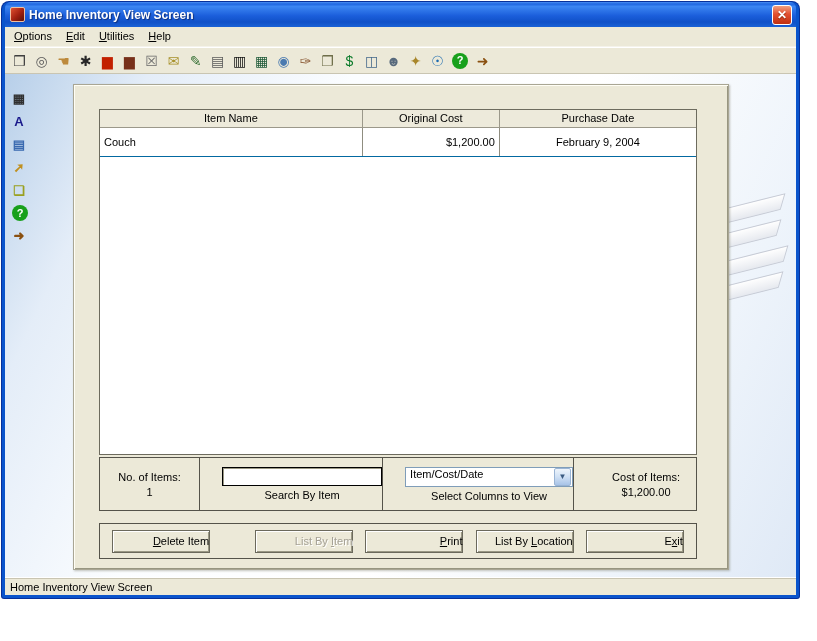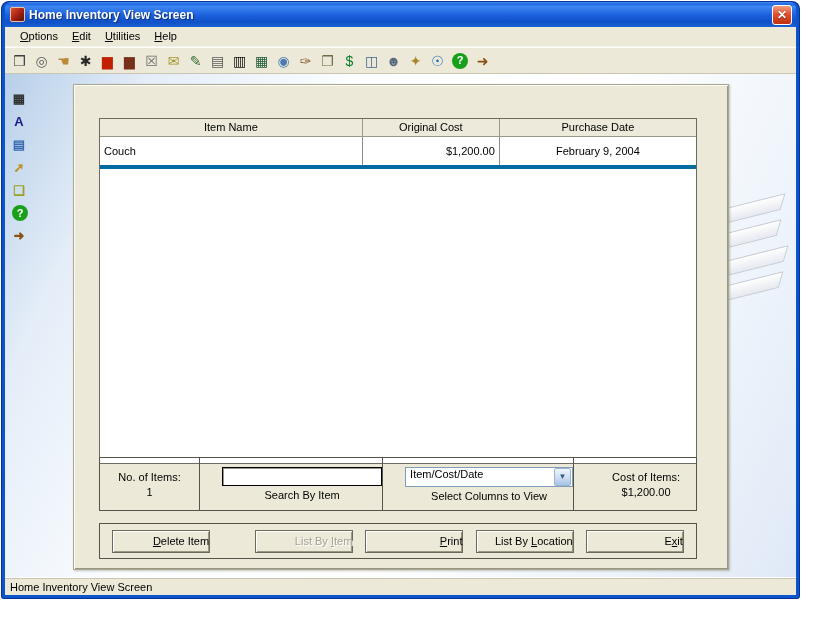--- a/index.html
+++ b/index.html
@@ -3,37 +3,37 @@
 <meta charset="utf-8">
 <style>
   *{margin:0;padding:0;box-sizing:border-box;}
   html,body{width:817px;height:641px;background:#ffffff;font-family:"Liberation Sans",sans-serif;overflow:hidden;}
   .window{position:absolute;left:2px;top:2px;width:797px;height:596px;background:#0a54cc;border-radius:7px 7px 2px 2px;padding:0 3px 3px;display:flex;flex-direction:column;box-shadow:0 0 0 1px #07309a;}
   .titlebar{flex:none;height:25px;display:flex;align-items:center;gap:4px;padding:0 4px 0 5px;background:linear-gradient(180deg,#4a90f4 0%,#1f66e0 8%,#3c86f2 18%,#1b5edb 55%,#1051c8 80%,#1a62d6 100%);border-radius:6px 6px 0 0;}
   .app-icon{width:15px;height:15px;flex:none;background:linear-gradient(135deg,#e05030 0%,#a02010 55%,#5a1008 100%);border:1px solid #f0c0a0;border-radius:2px;}
   .title-text{flex:1;color:#fff;font-size:12px;font-weight:bold;text-shadow:1px 1px 1px #10307a;white-space:nowrap;}
   .close-btn{width:20px;height:20px;flex:none;display:flex;align-items:center;justify-content:center;color:#fff;font-size:12px;font-weight:bold;background:linear-gradient(180deg,#f0a080 0%,#e25030 45%,#c03010 100%);border:1px solid #fff;border-radius:3px;text-shadow:0 1px 1px #802000;cursor:default;}
   .app-body{flex:1;display:flex;flex-direction:column;background:#ECE9D8;overflow:hidden;min-height:0;}
-  .menubar{flex:none;height:20px;display:flex;align-items:center;padding-left:8px;font-size:11px;border-bottom:1px solid #f5f3ea;}
+  .menubar{flex:none;height:20px;display:flex;align-items:center;padding-left:2px;font-size:11px;border-bottom:1px solid #f5f3ea;}
   .menu-item{padding:2px 7px 3px;}
   .accel{text-decoration:underline;}
   .toolbar{flex:none;height:27px;display:flex;align-items:center;gap:3px;padding-left:5px;border-top:1px solid #ffffff;border-bottom:1px solid #c9c5b2;}
   .tb-icon{width:19px;height:19px;display:flex;align-items:center;justify-content:center;font-size:14px;line-height:1;}
   .tb-icon.circle,.sb-icon.circle{border-radius:50%;width:16px;height:16px;font-size:11px;font-weight:bold;margin:0 2px;}
   .client{flex:1;position:relative;min-height:0;background:linear-gradient(115deg,#b7cfe9 0%,#e4edf8 14%,#fbfdff 34%,#ffffff 58%,#eef4fb 82%,#dfe9f6 100%);}
   .side-icons{position:absolute;left:5px;top:16px;display:flex;flex-direction:column;gap:6px;}
   .sb-icon{width:18px;height:17px;display:flex;align-items:center;justify-content:center;font-size:13px;font-weight:bold;}
   .papers{position:absolute;right:4px;top:128px;width:80px;height:160px;}
   .paper{position:absolute;width:66px;height:15px;background:linear-gradient(180deg,#fefefe,#e6e9ef);border:1px solid #c6cad4;transform:rotate(-14deg) skewX(-30deg);}
   .main-panel{position:absolute;left:68px;top:10px;width:656px;height:486px;background:#ECE9D8;border:1px solid #a9a694;box-shadow:inset 1px 1px 0 #fffef5, inset -1px -1px 0 #989681, 1px 1px 2px rgba(90,90,70,.35);}
-  .table-box{position:absolute;left:25px;top:33px;width:598px;height:346px;background:#ffffff;border:1px solid #6d6b5e;overflow:hidden;}
+  .table-box{position:absolute;left:25px;top:24px;width:598px;height:346px;background:#ffffff;border:1px solid #6d6b5e;overflow:hidden;}
   table{width:100%;border-collapse:collapse;font-size:11px;table-layout:fixed;}
   th{background:#edeadb;border:1px solid #9b988a;border-top:none;font-weight:normal;height:17px;}
   th:first-child{border-left:none;} th:last-child{border-right:none;}
-  td{height:16px;border-bottom:4px solid #0369a1;border-right:1px solid #8f8d80;padding:8px 4px;}
+  td{height:16px;border-bottom:1px solid #0369a1;border-right:1px solid #8f8d80;padding:8px 4px;}
   td:last-child{border-right:none;}
   .col-item{width:44%;} .col-cost{width:23%;} .col-date{width:33%;}
   td.cell-item{text-align:left;} td.cell-cost{text-align:right;} td.cell-date{text-align:center;}
   .info-box{position:absolute;left:25px;top:372px;width:598px;height:54px;border:1px solid #55534a;display:flex;font-size:11px;gap:22px;}
   .info-sec{display:flex;flex-direction:column;align-items:center;justify-content:center;gap:3px;border-right:1px solid #55534a;}
   .info-sec:last-child{border-right:none;}
   .sec-items{width:20%;} .sec-search{width:30%;} .sec-select{width:30%;} .sec-cost{width:20%;}
   .search-input{width:160px;height:19px;border:1px solid #000;box-shadow:inset 1px 1px 0 #9a9884;background:#fff;font:11px "Liberation Sans",sans-serif;padding:0 3px;outline:none;}
   .combo{width:168px;height:20px;background:#fff;border:1px solid #7f9db9;display:flex;}
   .combo-value{flex:1;padding:0 4px;white-space:nowrap;overflow:hidden;}

